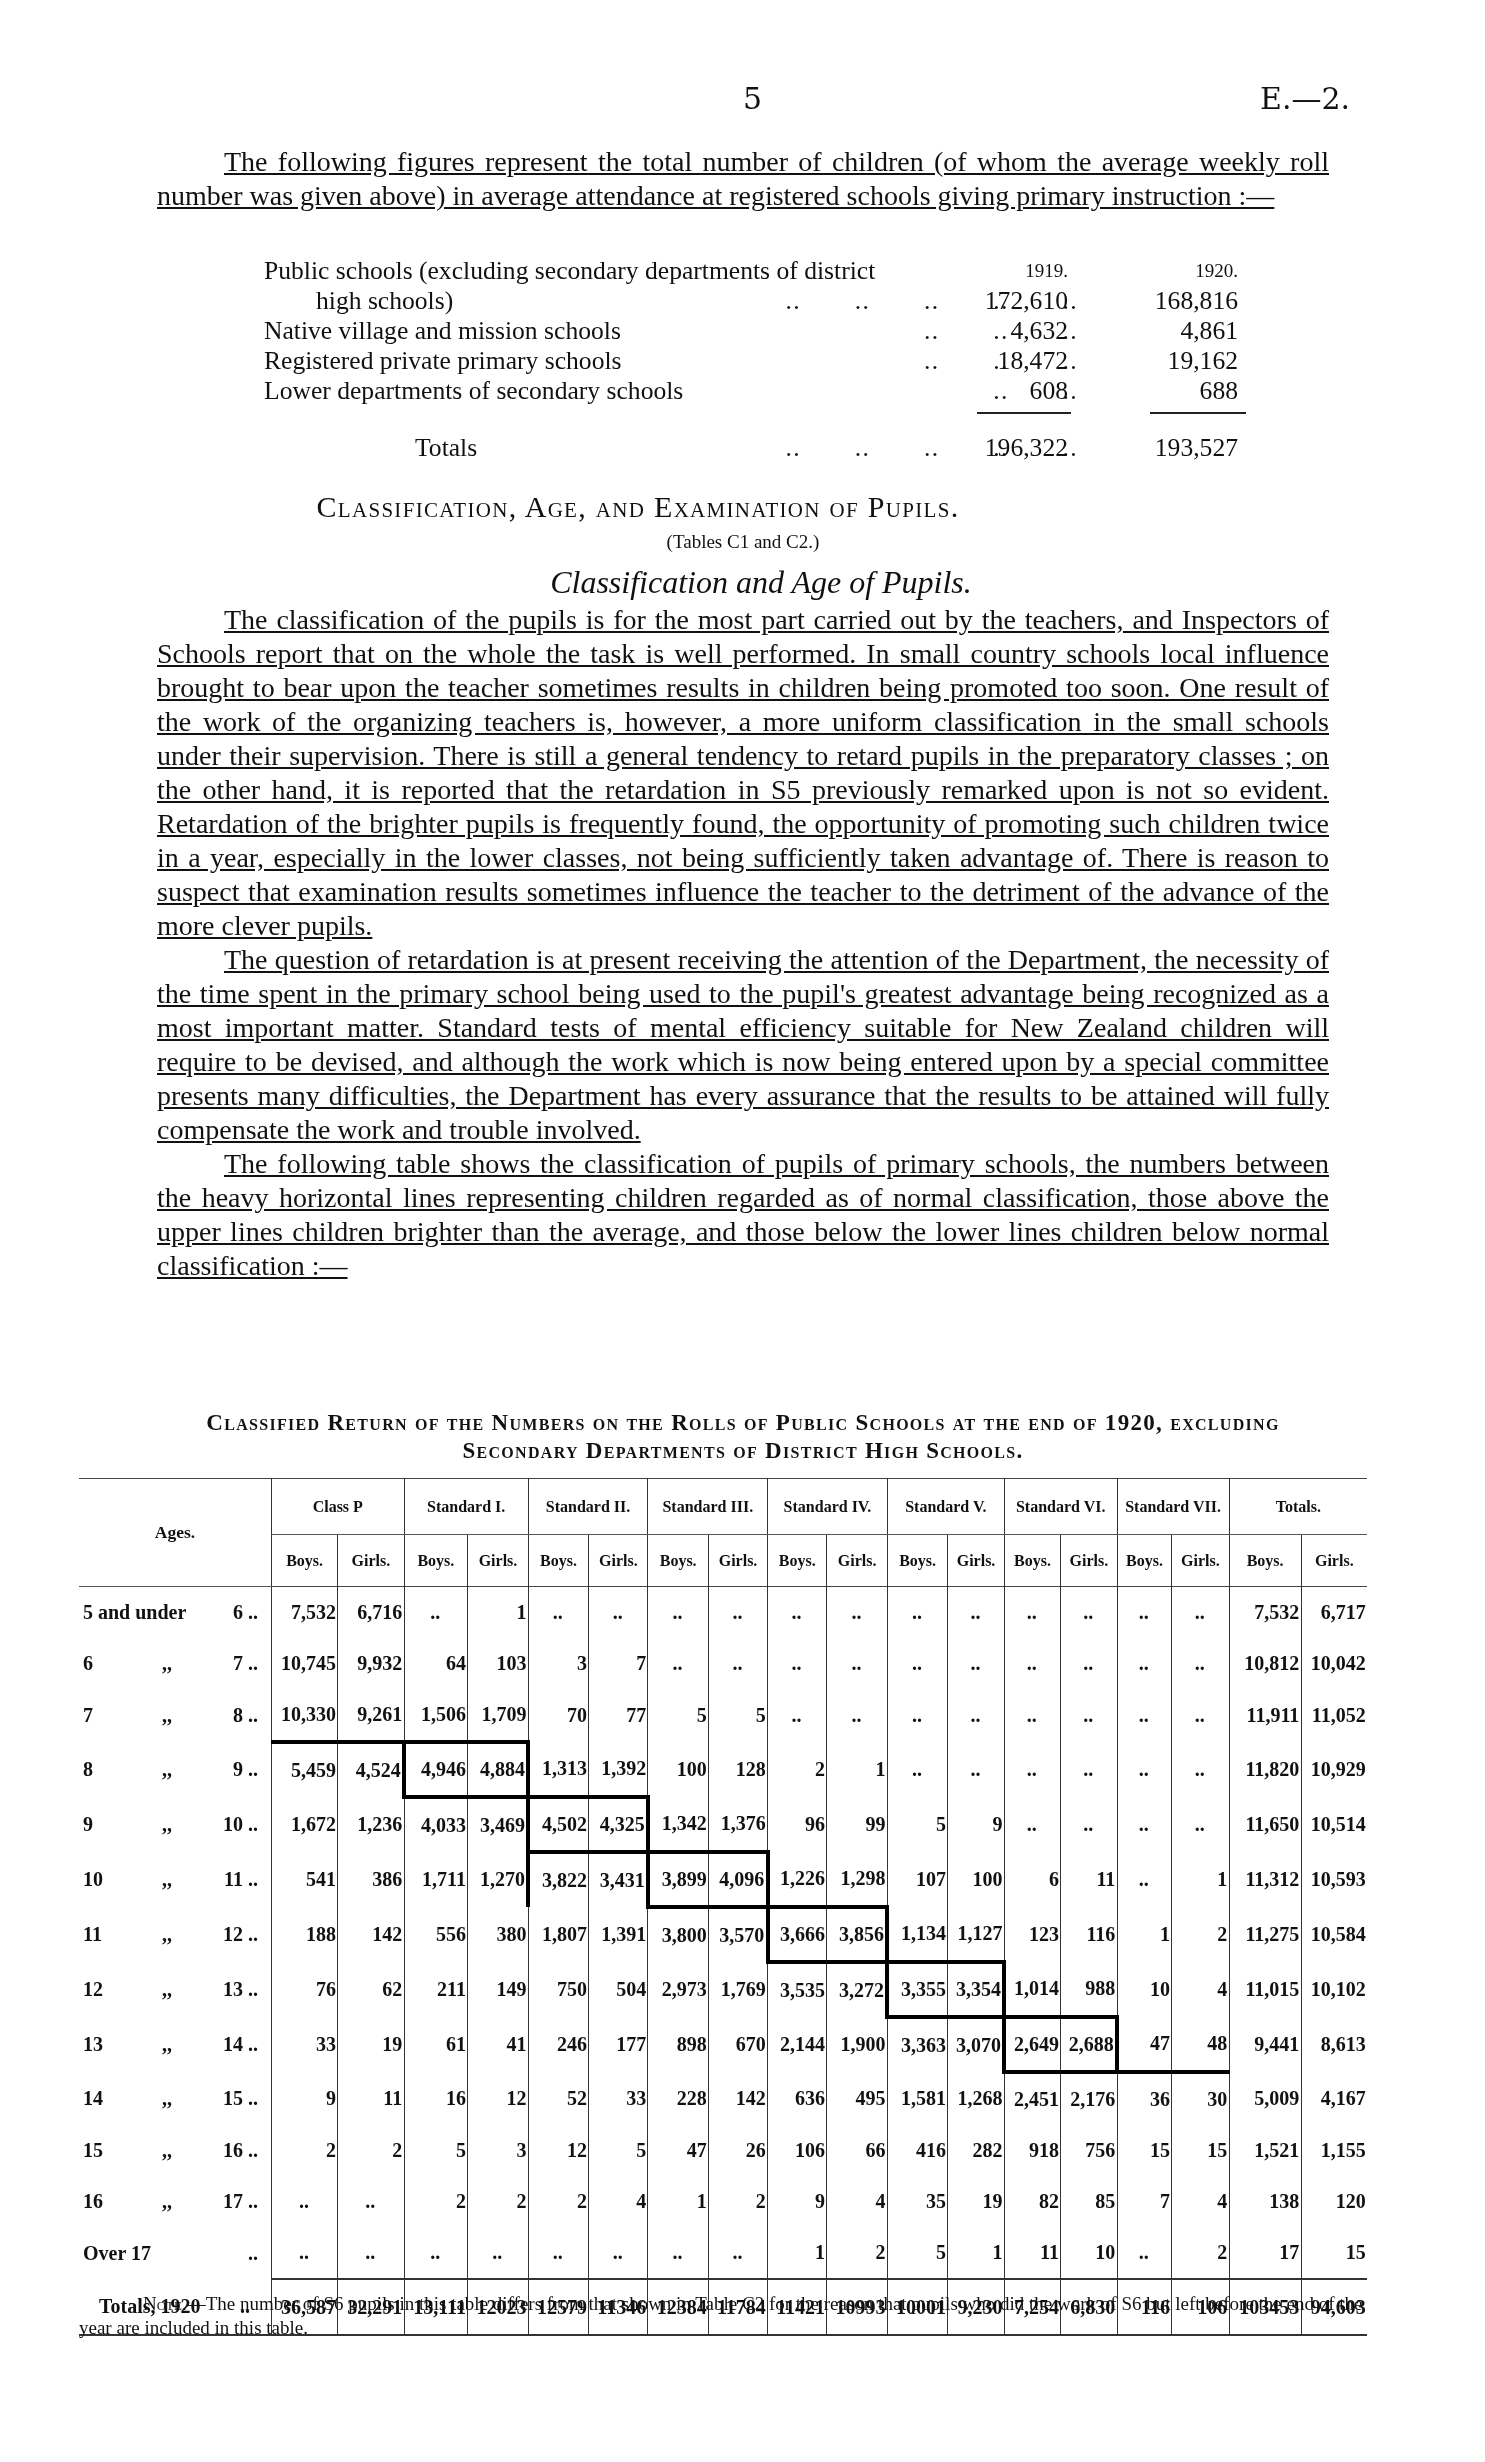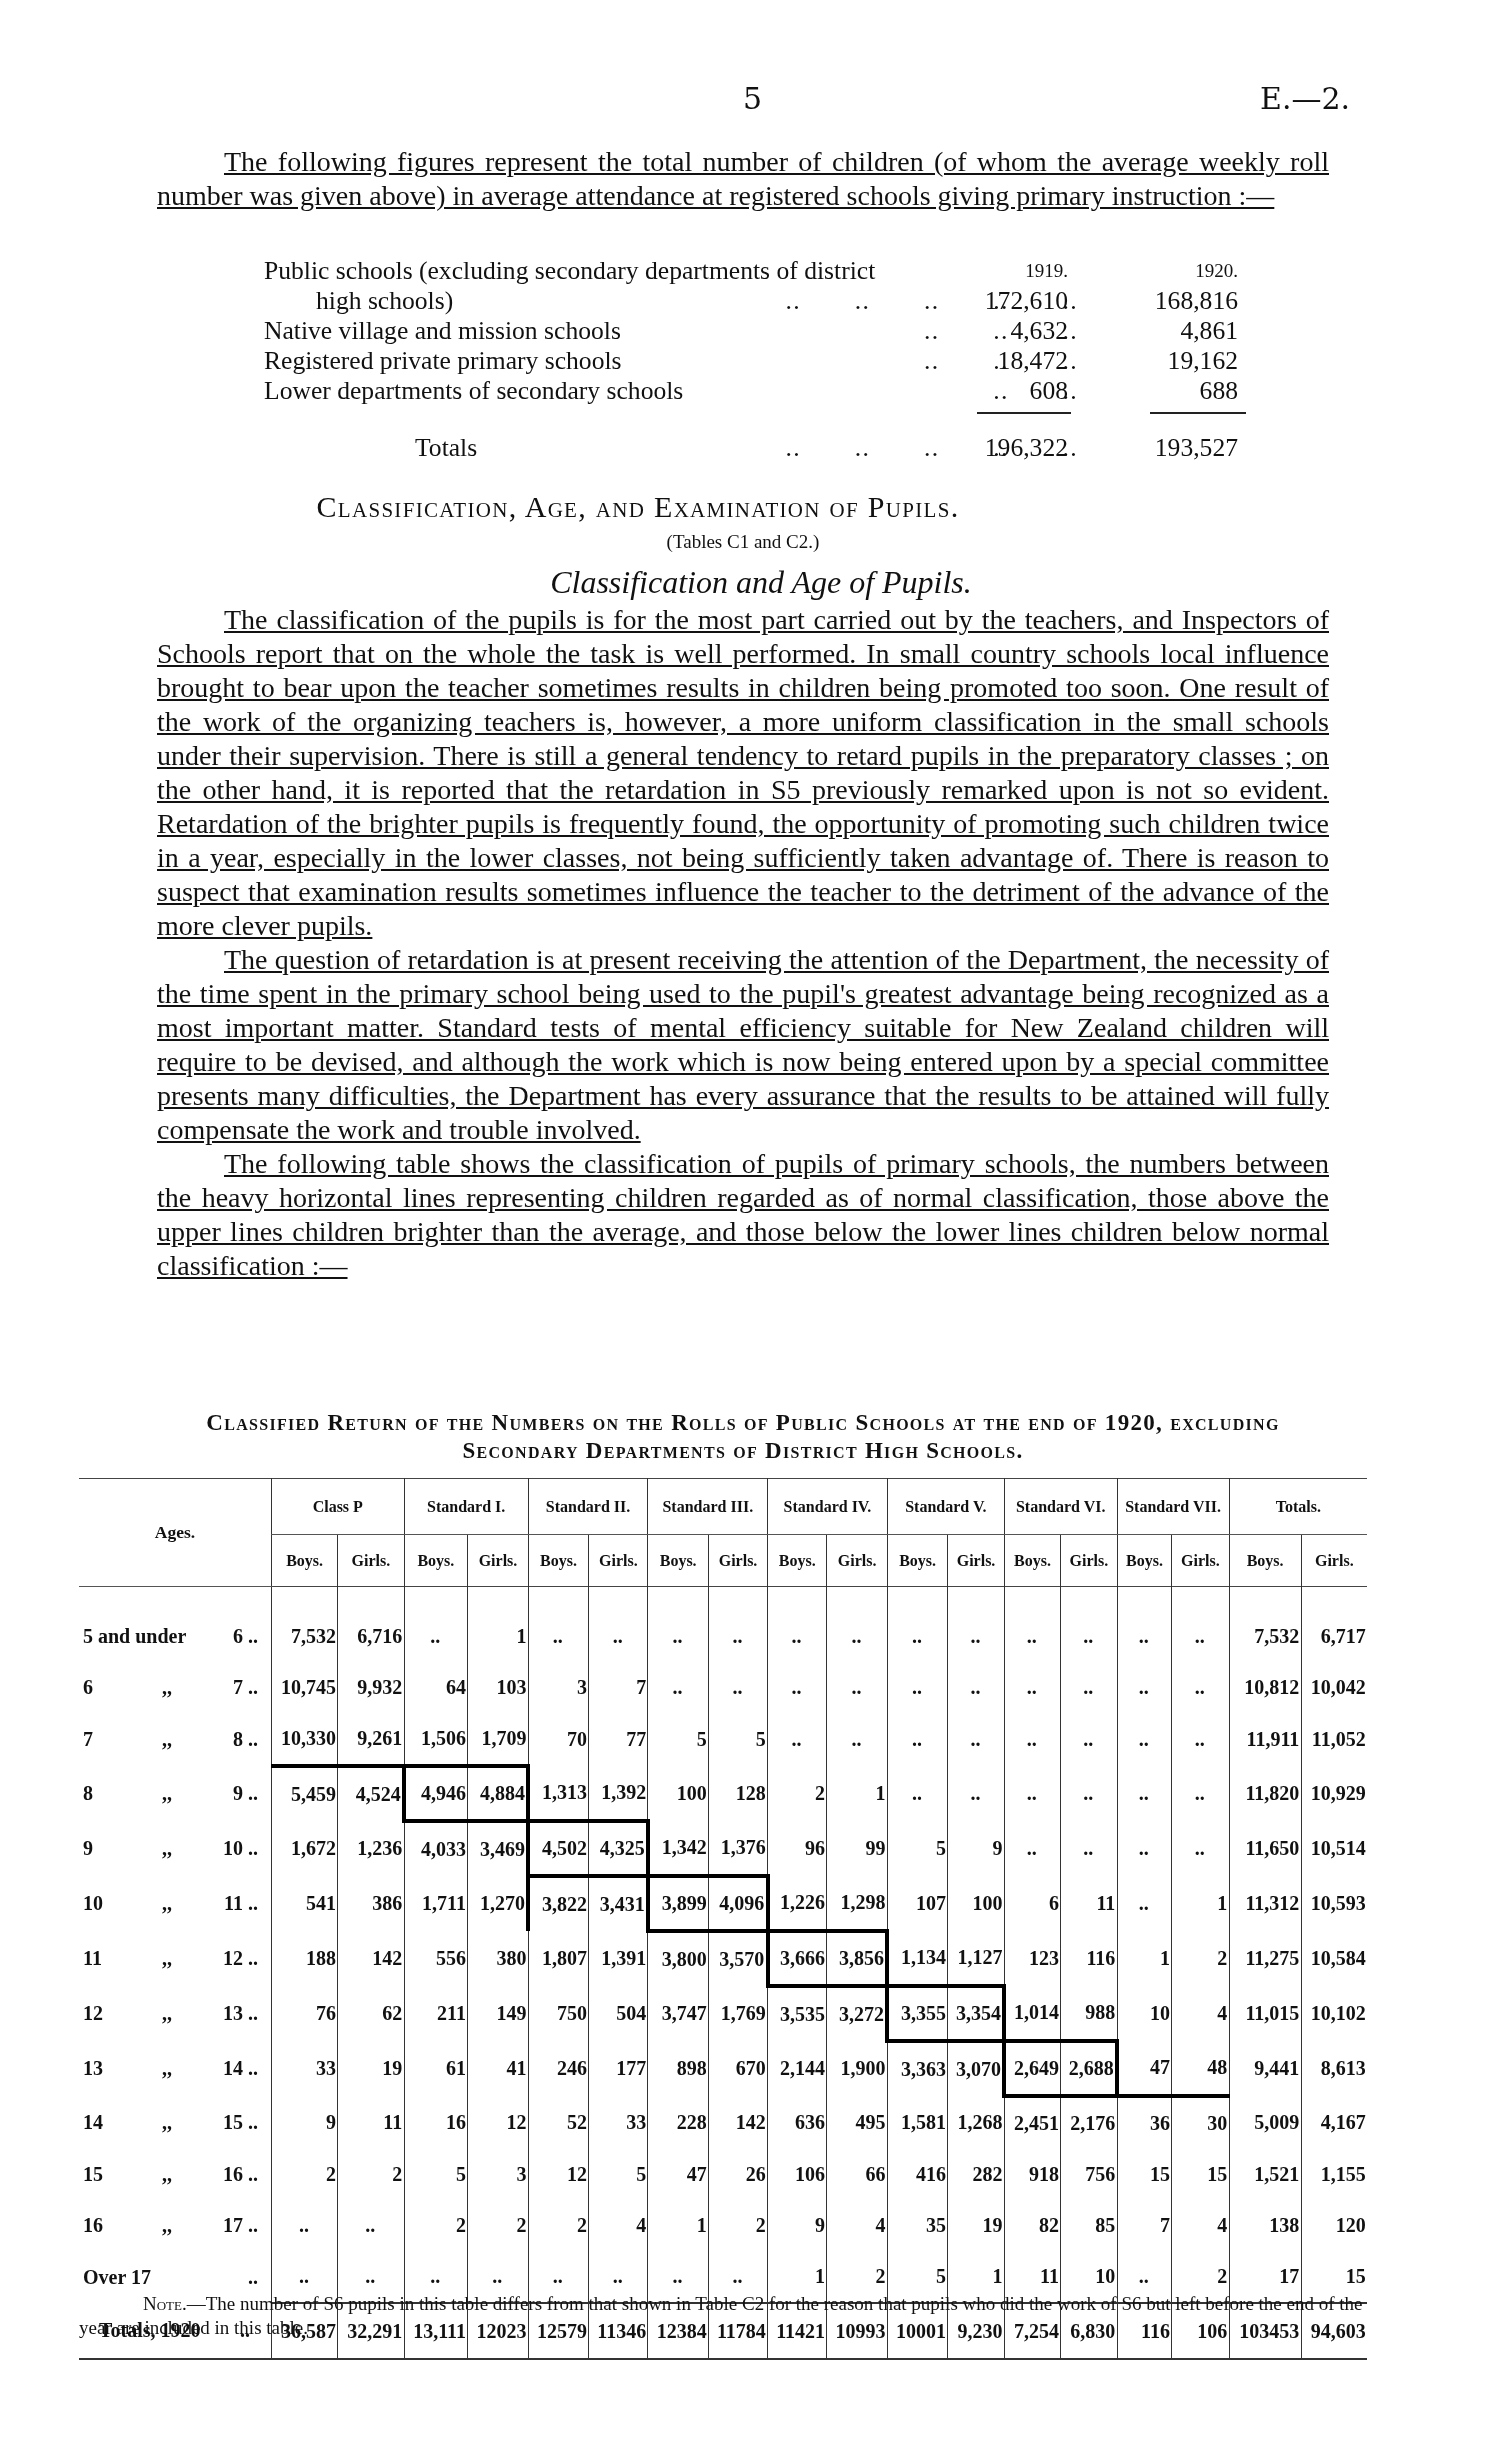--- a/index.html
+++ b/index.html
@@ -31,21 +31,21 @@
   table.ct th { font-weight: bold; font-size: 16px; border-left: 1.3px solid #333; padding: 0; text-align: center; }
   table.ct th.ages { border-left: none; font-size: 17.5px; width: 192px; }
   table.ct thead tr.r1 th { height: 55px; border-bottom: 0.7px solid #555; }
   table.ct thead tr.r2 th { height: 51px; }
   table.ct thead { border-top: 1.3px solid #444; border-bottom: 1.3px solid #444; }
   table.ct td { border-left: 1.3px solid #333; text-align: right; padding: 0 1.3px 0 0; height: 51px; white-space: nowrap; }
   table.ct td.age { border-left: none; text-align: left; padding-left: 4px; font-size: 20px; }
   table.ct td.age .a1 { display: inline-block; width: 47px; }
   table.ct td.age .a2 { display: inline-block; width: 74px; text-align: center; }
   table.ct td.age .a3 { display: inline-block; width: 54px; text-align: right; }
-  table.ct tr.first td { padding-top: 24px; }
+  table.ct tr.first td { padding-top: 0; }
   table.ct tr.tot td { border-top: 2px solid #333; height: 54px; }
   table.ct tr.tot td.age { border-top: none; padding-left: 20px; }
   table.ct tbody { border-bottom: 2px solid #333; }
   table.ct td.dots { text-align: center; }
   
   .hb { border-bottom: 4.7px solid #000 !important; }
   .vl { border-left: 4px solid #000 !important; }
   .note { left: 79px; top: 2292px; width: 1318px; font-size: 19px; line-height: 24px; font-family: "Liberation Serif", serif; text-indent: 64px; }
   .note .nc { font-variant: small-caps; }
 </style>
@@ -296,21 +296,21 @@
         <td>10,584</td>
       </tr>
       <tr>
         <td class="age"><span class="a1">12</span><span class="a2">,,</span><span class="a3">13 ..</span></td>
         <td>76</td>
         <td>62</td>
         <td>211</td>
         <td>149</td>
         <td>750</td>
         <td>504</td>
-        <td>3,747</td>
+        <td>2,973</td>
         <td>1,769</td>
         <td>3,535</td>
         <td>3,272</td>
         <td class="hb vl">3,355</td>
         <td class="hb">3,354</td>
         <td class="hb vl">1,014</td>
         <td class="hb">988</td>
         <td>10</td>
         <td>4</td>
         <td>11,015</td>

